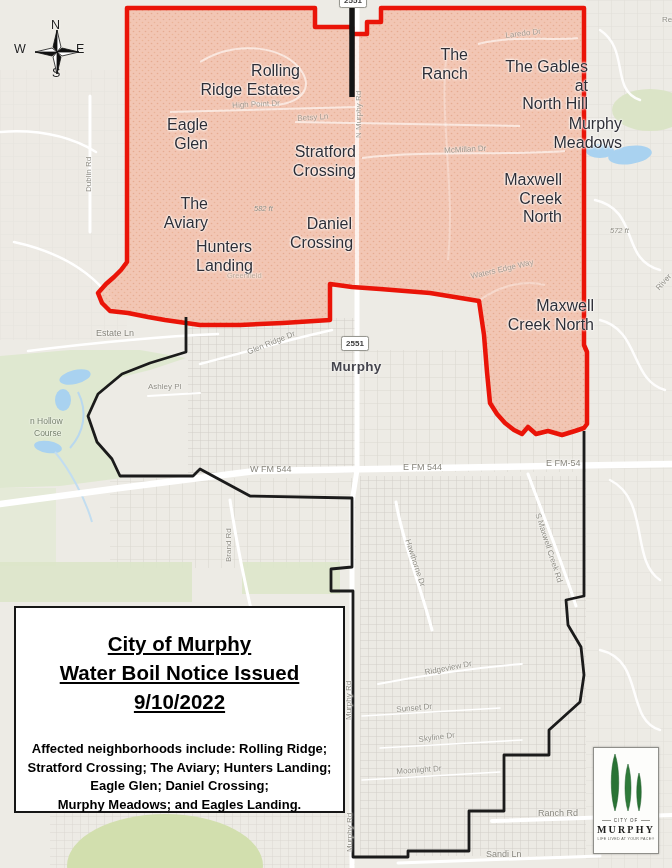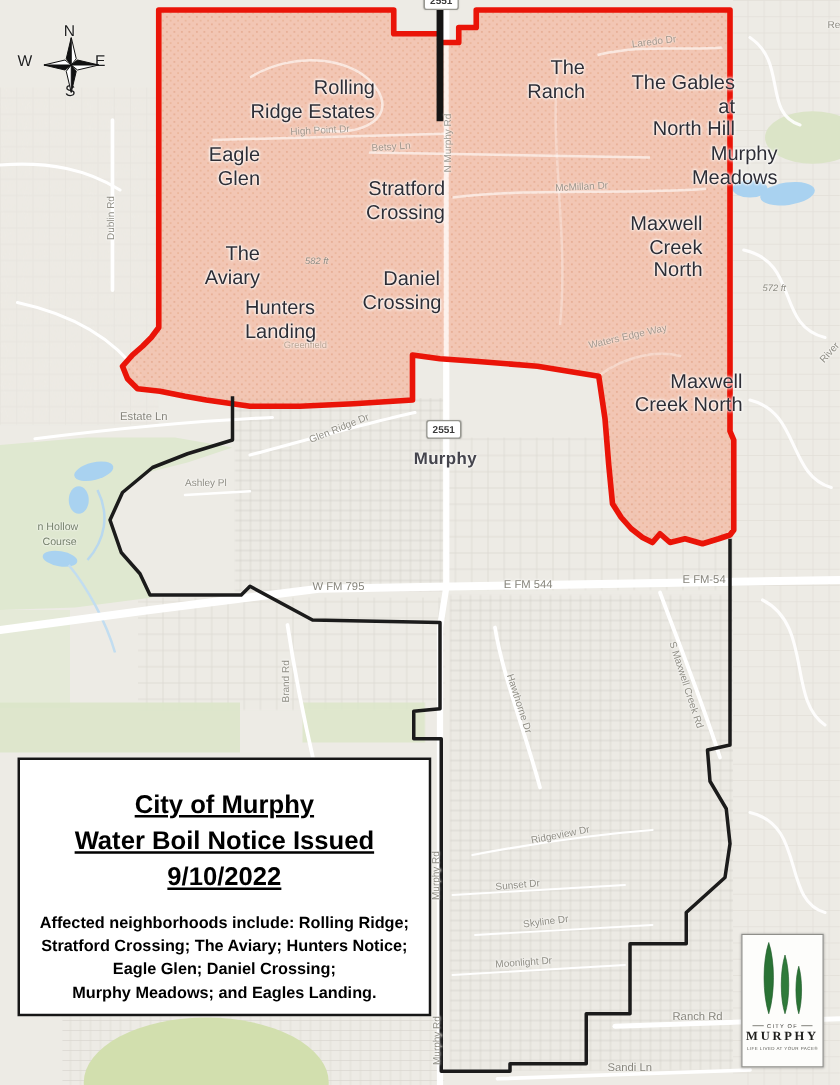--- a/index.html
+++ b/index.html
@@ -27,21 +27,21 @@
       box-shadow:0 0 1px rgba(0,0,0,.25);}
   
   #compass{position:absolute;left:12px;top:10px;width:92px;height:84px;}
   #compass .pt{position:absolute;font-size:12.5px;color:#1d1d1d;
       text-shadow:0 0 2px #fff;}
   
   #notice{position:absolute;left:14px;top:606px;width:331px;height:207px;
       background:#fff;border:2px solid #161616;text-align:center;
       padding-top:21px;color:#000;}
   #notice .t{font-weight:bold;font-size:20.5px;line-height:1.42;text-decoration:underline;}
-  #notice .body{margin-top:13px;font-weight:bold;font-size:13px;line-height:1.42;}
+  #notice .body{margin-top:24px;font-weight:bold;font-size:13px;line-height:1.42;}
   
   #logo{position:absolute;left:593px;top:747px;width:66px;height:107px;
       background:#fdfdfb;border:1px solid #8f8f8a;box-shadow:0 0 2px rgba(0,0,0,.3);
       display:flex;flex-direction:column;align-items:center;padding-top:5px;}
   #logo .cityof{display:flex;align-items:center;gap:3px;margin-top:3px;
       font-size:4.5px;letter-spacing:1px;color:#44433e;}
   #logo .cityof .dash{width:9px;height:1px;background:#9a9a94;}
   #logo .mname{font-family:"Liberation Serif",serif;font-size:10px;
       letter-spacing:2.2px;color:#1e1e1c;margin-top:1px;font-weight:600;}
   #logo .tagline{font-size:3.6px;letter-spacing:.35px;color:#5a5a54;margin-top:2px;}
@@ -209,49 +209,49 @@
   <span class="rd" style="left:232px;top:101px;transform:rotate(-3deg);opacity:.8">High Point Dr</span>
   <span class="rd" style="left:297px;top:114px;transform:rotate(-4deg);opacity:.8">Betsy Ln</span>
   <span class="rd" style="left:505px;top:31px;transform:rotate(-7deg);opacity:.8">Laredo Dr</span>
   <span class="rd" style="left:444px;top:146px;transform:rotate(-3deg);opacity:.85">McMillan Dr</span>
   <span class="rd" style="left:354px;top:138px;transform:rotate(-90deg);opacity:.85">N Murphy Rd</span>
   <span class="rd" style="left:470px;top:272px;transform:rotate(-13deg);opacity:.8">Waters Edge Way</span>
   <span class="rd faint" style="left:227px;top:271px">Greenfield</span>
   <span class="rd big" style="left:96px;top:328px">Estate Ln</span>
   <span class="rd" style="left:246px;top:348px;transform:rotate(-22deg)">Glen Ridge Dr</span>
   <span class="rd" style="left:148px;top:382px">Ashley Pl</span>
-  <span class="rd big" style="left:250px;top:464px">W FM 795</span>
+  <span class="rd big" style="left:250px;top:464px">W FM 544</span>
   <span class="rd big" style="left:403px;top:462px">E FM 544</span>
   <span class="rd big" style="left:546px;top:458px">E FM-54</span>
   <span class="rd" style="left:224px;top:562px;transform:rotate(-90deg)">Brand Rd</span>
   <span class="rd" style="left:412px;top:538px;transform:rotate(72deg)">Hawthorne Dr</span>
   <span class="rd" style="left:542px;top:512px;transform:rotate(72deg)">S Maxwell Creek Rd</span>
   <span class="rd" style="left:424px;top:668px;transform:rotate(-11deg)">Ridgeview Dr</span>
   <span class="rd" style="left:396px;top:705px;transform:rotate(-5deg)">Sunset Dr</span>
   <span class="rd" style="left:418px;top:735px;transform:rotate(-7deg)">Skyline Dr</span>
   <span class="rd" style="left:396px;top:767px;transform:rotate(-4deg)">Moonlight Dr</span>
   <span class="rd" style="left:344px;top:720px;transform:rotate(-90deg)">Murphy Rd</span>
   <span class="rd" style="left:345px;top:852px;transform:rotate(-90deg)">Murphy Rd</span>
   <span class="rd big" style="left:538px;top:808px">Ranch Rd</span>
   <span class="rd big" style="left:486px;top:849px">Sandi Ln</span>
   <span class="rd" style="left:654px;top:286px;transform:rotate(-48deg)">River</span>
   <span class="rd" style="left:662px;top:15px">Re</span>
 
   <span class="rd green" style="left:2px;top:416px">n Hollow</span>
   <span class="rd green" style="left:6px;top:428px">Course</span>
-  <span class="elev" style="left:244px;top:204px">582 ft</span>
+  <span class="elev" style="left:254px;top:204px">582 ft</span>
   <span class="elev" style="left:610px;top:226px">572 ft</span>
 
   <div id="notice">
     <div class="t">City of Murphy</div>
     <div class="t">Water Boil Notice Issued</div>
     <div class="t">9/10/2022</div>
     <div class="body">
       <div>Affected neighborhoods include: Rolling Ridge;</div>
-      <div>Stratford Crossing; The Aviary; Hunters Notice;</div>
+      <div>Stratford Crossing; The Aviary; Hunters Landing;</div>
       <div>Eagle Glen; Daniel Crossing;</div>
       <div>Murphy Meadows; and Eagles Landing.</div>
     </div>
   </div>
 
   <div id="logo">
     <svg width="46" height="62" viewBox="0 0 46 62">
       <path d="M12,58 C7,42 7,16 12,1 C17,16 17,42 12,58 Z" fill="#2a7335" stroke="#1d5b28" stroke-width="0.5"></path>
       <path d="M25,58 C21,46 21,24 25,11 C29,24 29,46 25,58 Z" fill="#2f7b3a" stroke="#1d5b28" stroke-width="0.5"></path>
       <path d="M36,58 C33,48 33,30 36,20 C39,30 39,48 36,58 Z" fill="#2a7335" stroke="#1d5b28" stroke-width="0.5"></path>

